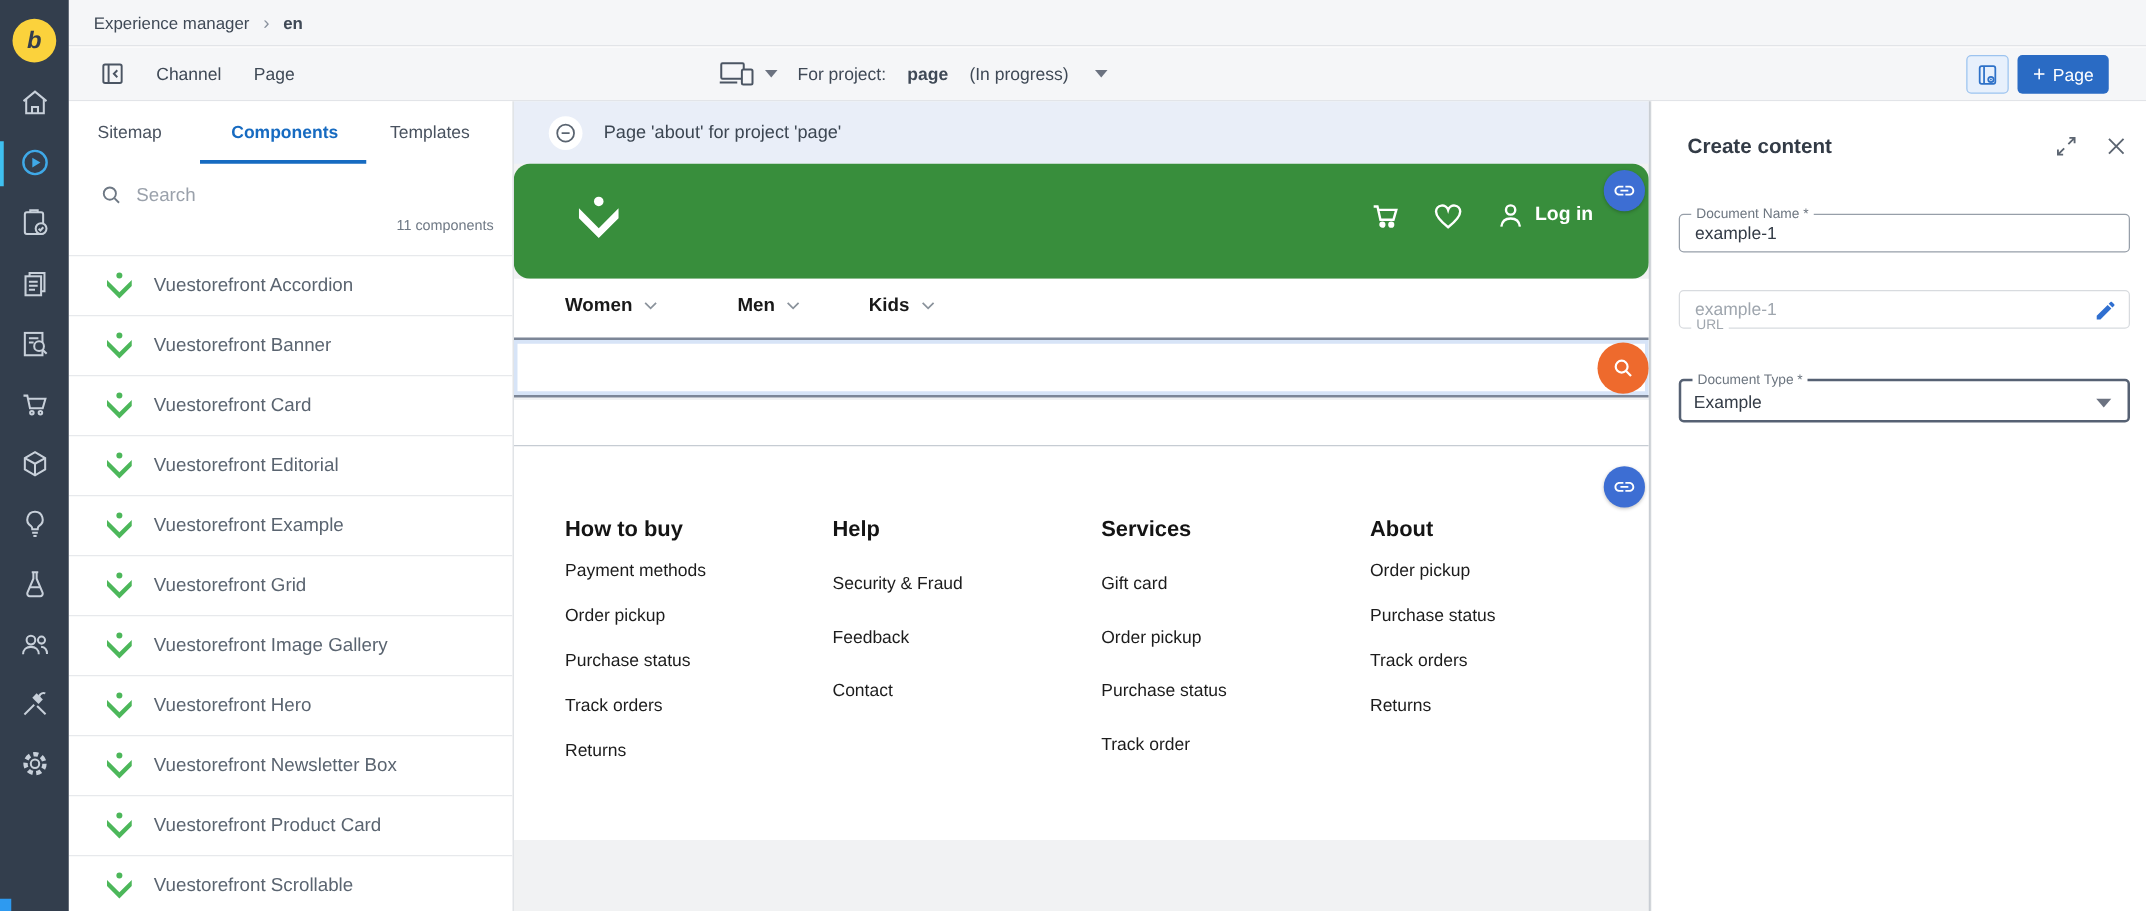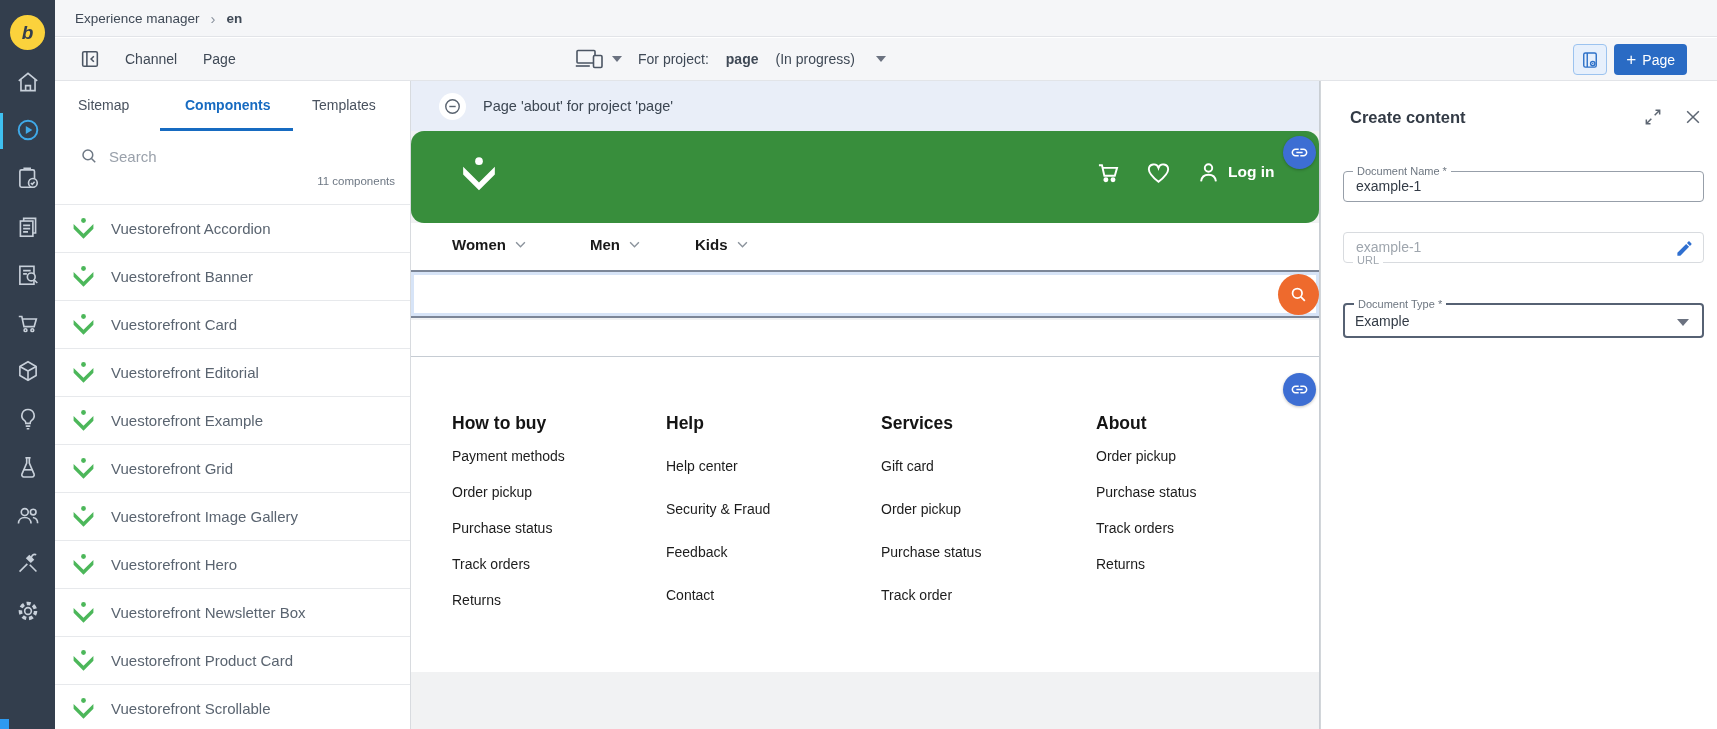--- a/index.html
+++ b/index.html
@@ -51,21 +51,21 @@
   .tab { position:absolute; top:16px; font-size:14px; color:#49525f; cursor:pointer; }
   .tab.active { color:#176bc1; font-weight:bold; }
   .tab-underline { position:absolute; left:105px; top:47px; width:133px; height:3px; background:#176bc1; }
   .search-icon-grey { position:absolute; left:25px; top:66px; width:18px; height:18px; color:#6e7884; }
   .panel-search { position:absolute; left:52px; top:62px; width:230px; height:26px; border:none; outline:none;
     font-size:15px; color:#3f4956; background:transparent; font-family:inherit; }
   .panel-search::placeholder { color:#9aa1ab; }
   .count-label { position:absolute; right:15px; top:94px; font-size:11.5px; color:#6e7884; }
   .comp-list { position:absolute; left:0; top:123px; width:100%; }
   .comp-item { height:48px; border-top:1px solid #e7e9ec; display:flex; align-items:center;
-    padding-left:16px; gap:15px; font-size:15px; color:#5a6470; background:#fff; cursor:grab; }
+    padding-left:28px; gap:15px; font-size:15px; color:#5a6470; background:#fff; cursor:grab; }
   .vsf-mini { width:25px; height:25px; color:#4cb75a; flex:0 0 25px; }
 
   
   .preview { position:absolute; left:411px; top:81px; width:909px; height:648px; background:#f1f2f3;
     border-right:1px solid #c9ced4; overflow:hidden; }
   .notice { position:absolute; top:0; left:0; right:0; height:50px; background:#e9eef8; display:flex; align-items:center; }
   .notice-icon { margin-left:28px; width:27px; height:27px; border-radius:50%; background:#fff; color:#5a6470;
     display:flex; align-items:center; justify-content:center; }
   .notice-text { margin-left:17px; font-size:14.5px; color:#3c4652; }
 
@@ -478,21 +478,20 @@
       <li>Payment methods</li>
       <li>Order pickup</li>
       <li>Purchase status</li>
       <li>Track orders</li>
       <li>Returns</li>
     </ul>
   </div>
   <div class="footer-col fc1 gap43">
     <h3>Help</h3>
     <ul>
-      <li>Help center</li>
       <li>Security &amp; Fraud</li>
       <li>Feedback</li>
       <li>Contact</li>
     </ul>
   </div>
   <div class="footer-col fc2 gap43">
     <h3>Services</h3>
     <ul>
       <li>Gift card</li>
       <li>Order pickup</li>

